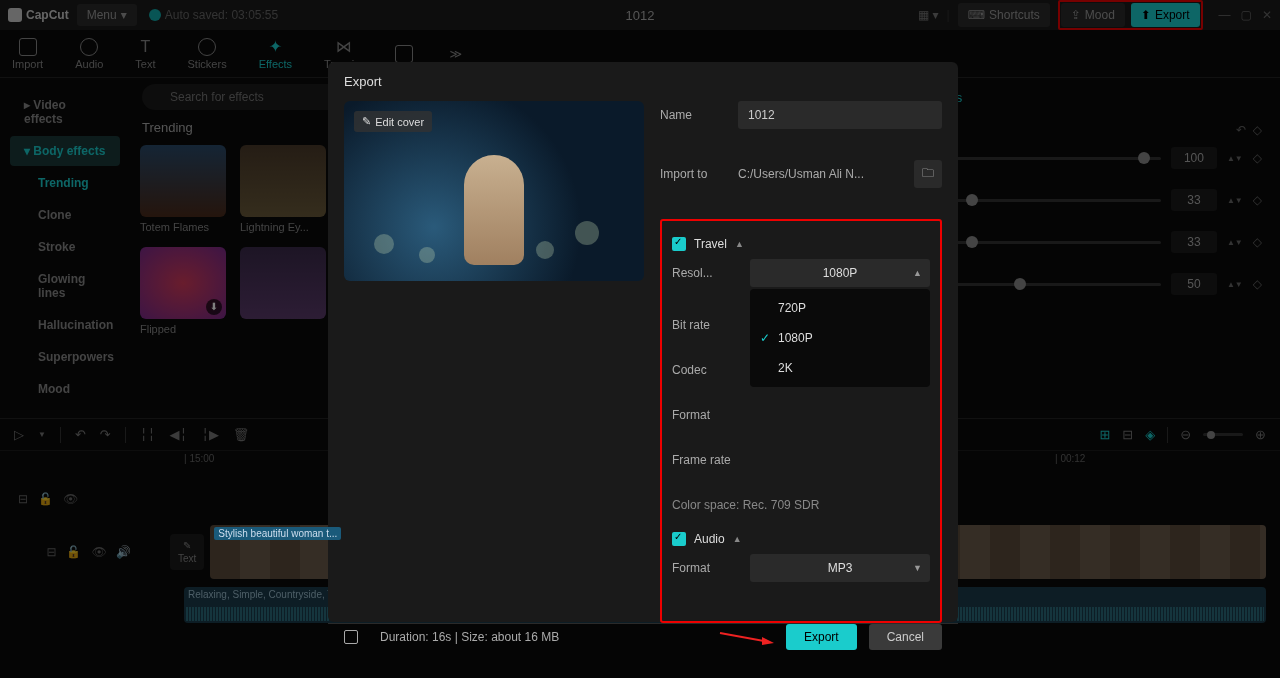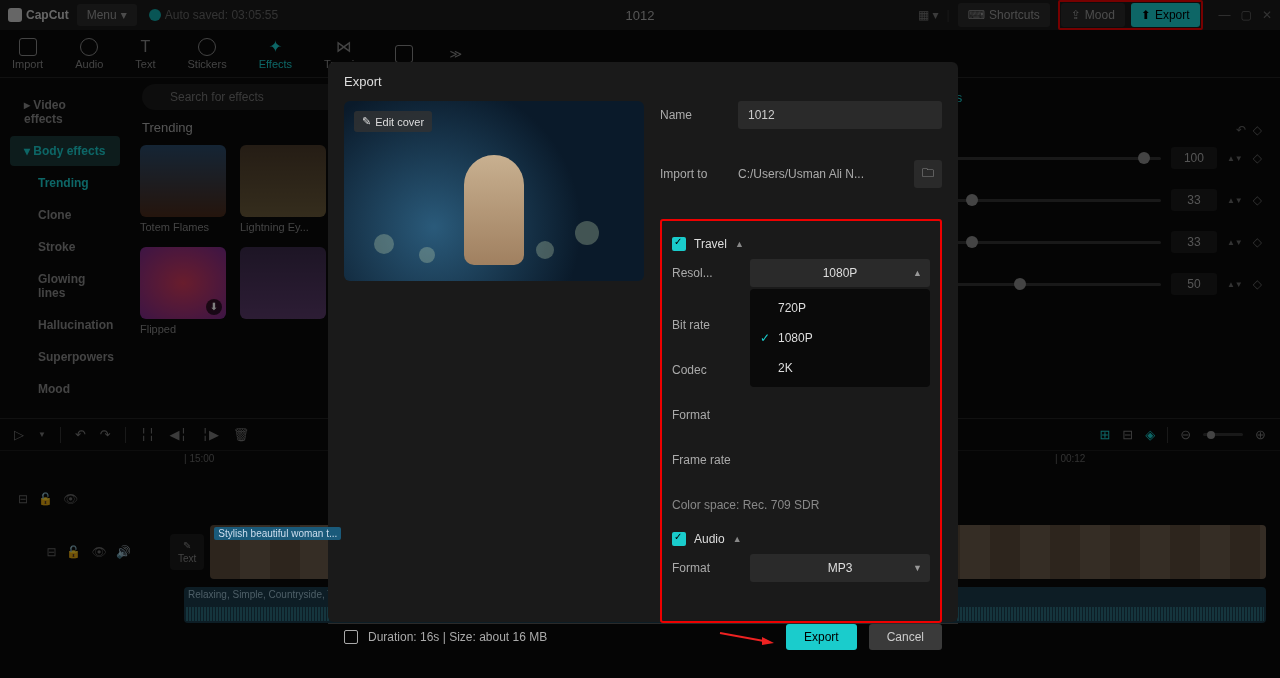--- a/index.html
+++ b/index.html
@@ -102,21 +102,21 @@
 .chk::after { content:"✓"; color:#000; font-size:10px; position:absolute; top:-1px; left:2px; }
 .section-title { color:#ddd; font-weight:500; font-size:12px; }
 .collapse-arrow { color:#888; font-size:9px; }
 .select-box { flex:1; background:#2a2a2a; border-radius:3px; padding:6px 10px; color:#ddd; font-size:12px; display:flex; align-items:center; justify-content:center; position:relative; cursor:pointer; height:28px; }
 .select-box .caret { position:absolute; right:8px; color:#999; font-size:9px; }
 .dropdown { position:absolute; top:30px; left:0; right:0; background:#0a0a0a; border-radius:4px; padding:4px 0; z-index:10; }
 .dd-item { padding:8px 28px; color:#ddd; font-size:12px; cursor:pointer; position:relative; }
 .dd-item .check { position:absolute; left:10px; color:#1acccc; }
 .color-space { color:#888; font-size:12px; margin:10px 0; }
 .modal-ftr { height:54px; display:flex; align-items:center; padding:0 16px; border-top:1px solid #2a2a2a; }
-.duration { color:#aaa; display:flex; align-items:flex-end; gap:10px; font-size:12px; }
+.duration { color:#aaa; display:flex; align-items:flex-end; gap:22px; font-size:12px; }
 .film-ico { width:14px; height:14px; border:1.5px solid #aaa; border-radius:2px; }
 .ftr-btns { margin-left:auto; display:flex; gap:12px; align-items:center; }
 .btn-export { background:#1acccc; color:#000; padding:6px 18px; border-radius:3px; font-weight:500; cursor:pointer; font-size:12px; }
 .btn-cancel { background:#3a3a3a; color:#ccc; padding:6px 18px; border-radius:3px; cursor:pointer; font-size:12px; }
 </style>
 </head>
 <body>
 
 <div class="topbar">
   <div class="logo">

